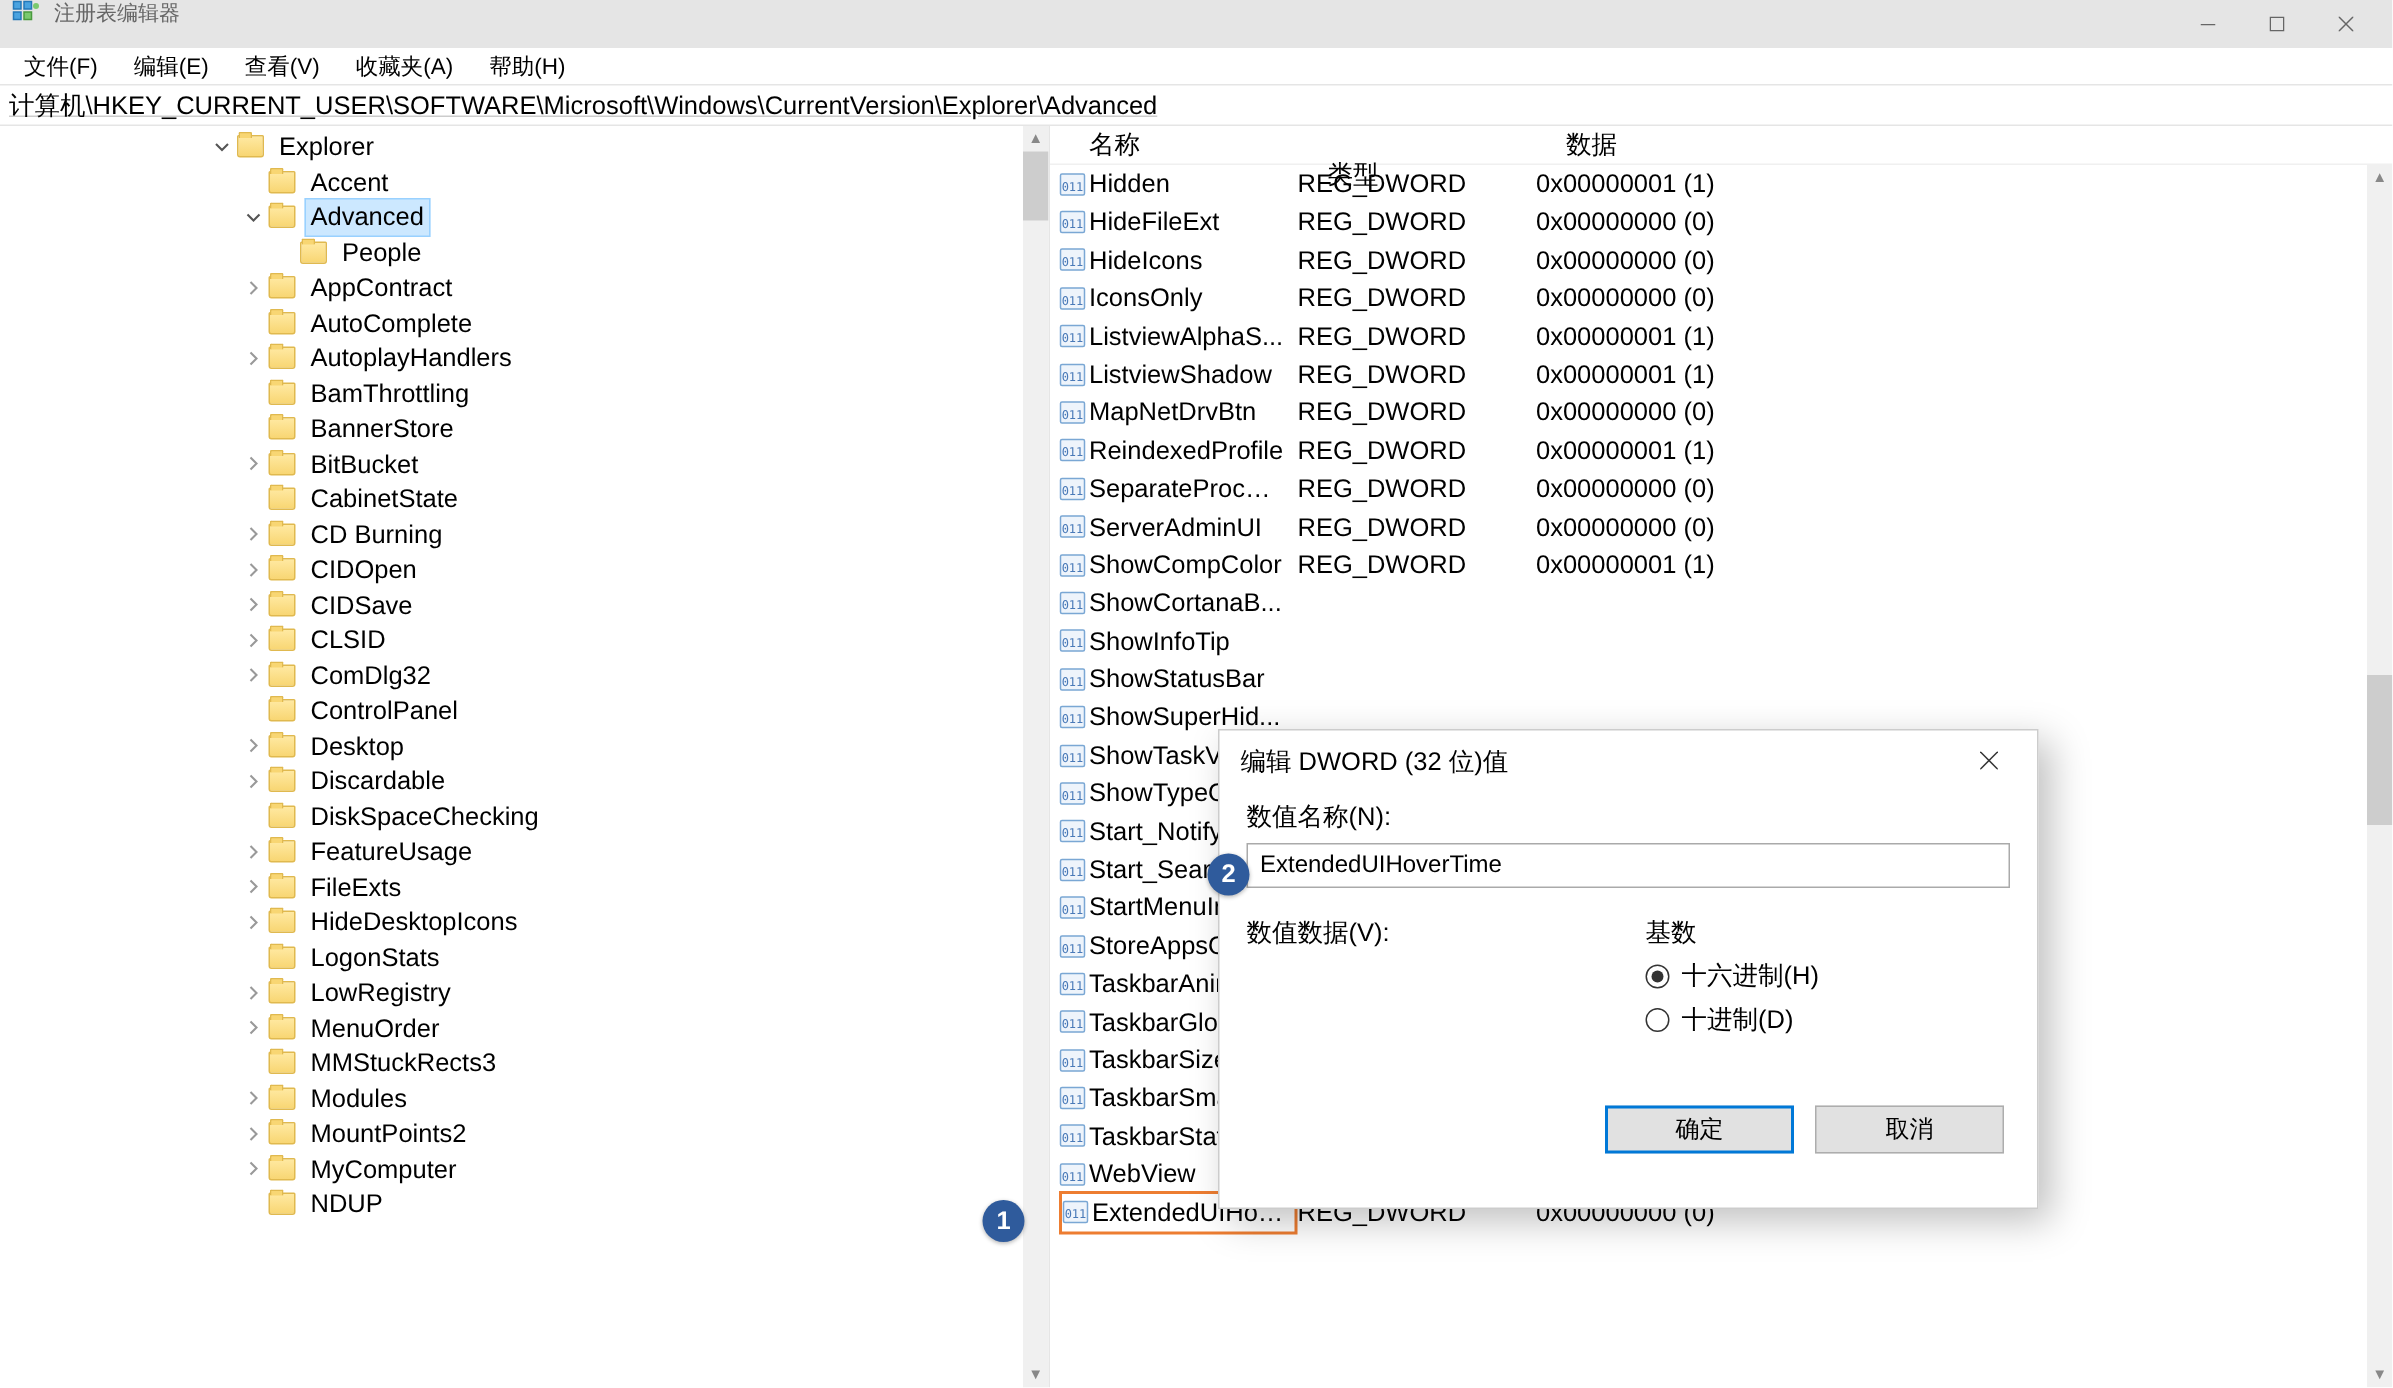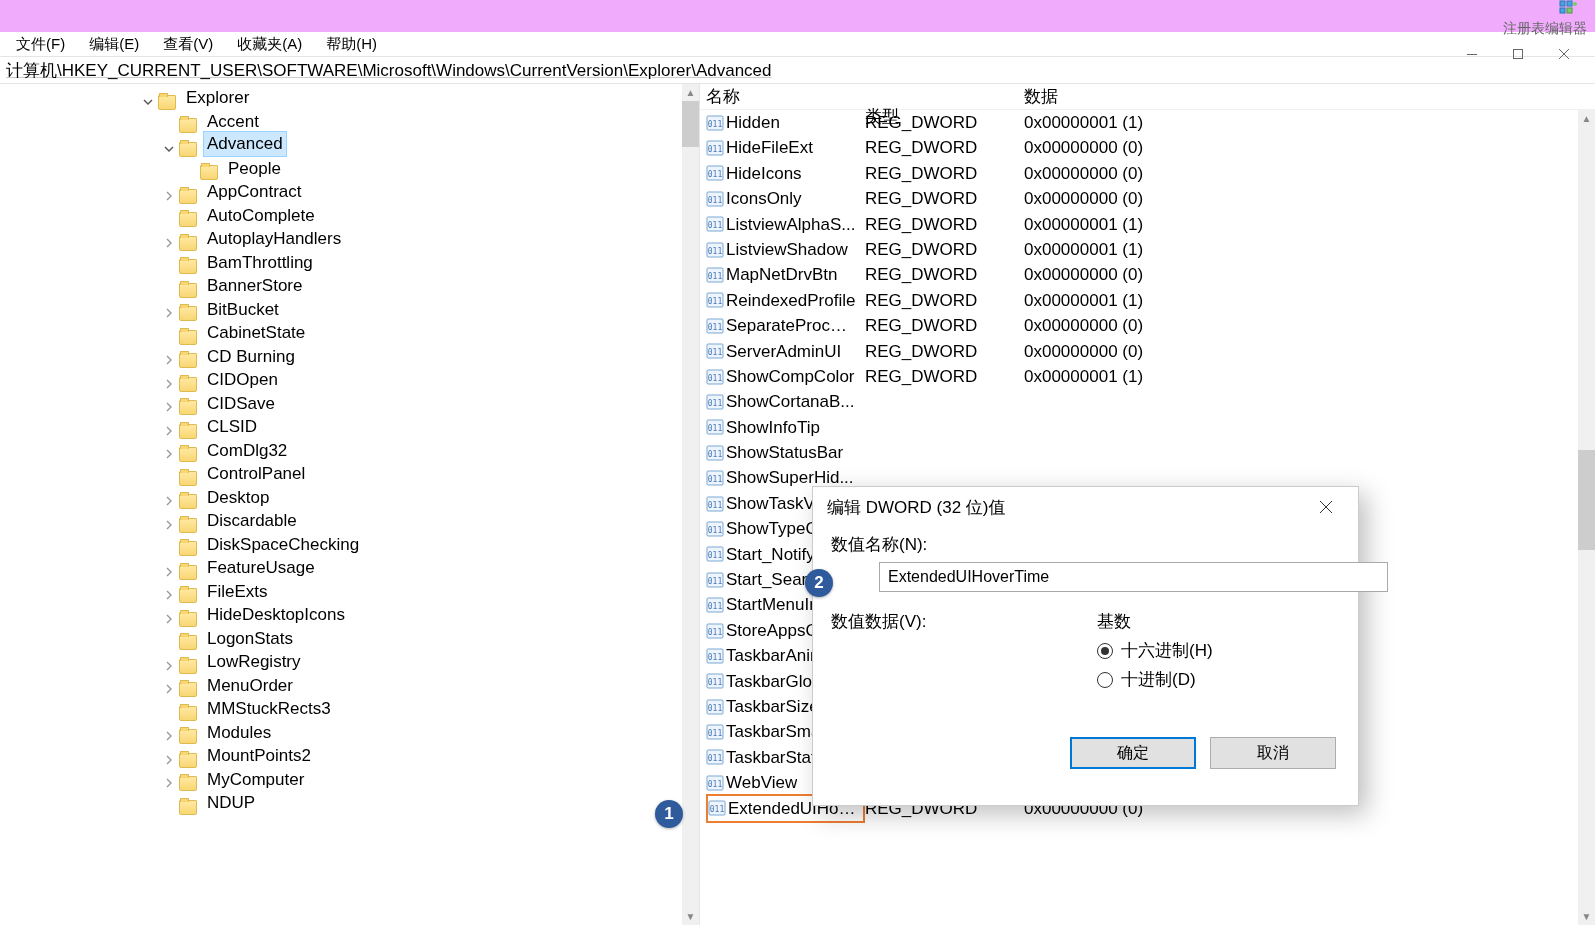--- a/index.html
+++ b/index.html
@@ -1,54 +1,54 @@
 <!DOCTYPE html>
 <html><head>
 <meta charset="utf-8">
 <style>
   * { box-sizing: border-box; margin: 0; padding: 0; }
   html, body { width: 1595px; height: 925px; font-family: "Segoe UI", "Microsoft YaHei", Arial, sans-serif; font-size: 16px; background: #fff; overflow: hidden; color: #000; }
   
   
-  .titlebar { height: 32px; display: flex; align-items: flex-end; padding: 0 8px; background: #f0abfc; flex-direction: column; }
+  .titlebar { height: 32px; display: flex; align-items: flex-start; padding: 0 8px; background: #e5e5e5; }
   .titlebar .app-icon { width: 20px; height: 20px; margin-right: 8px; display: inline-flex; }
   .titlebar .title { color: #666; font-size: 14px; }
   .win-controls { margin-left: auto; display: flex; }
   .win-btn { width: 46px; height: 32px; display: flex; align-items: center; justify-content: center; color: #666; }
   
   
   .menubar { height: 24px; display: flex; align-items: center; padding: 0 4px; background: #fff; font-size: 15px; }
   .menubar .menu-item { padding: 2px 12px; cursor: default; }
   
   
   .addressbar { height: 28px; border-top: 1px solid #e5e5e5; border-bottom: 1px solid #e5e5e5; display: flex; align-items: center; padding: 0 6px; font-size: 17px; }
   .addressbar span { text-decoration: underline; text-decoration-color: rgba(0,0,0,0.2); }
   
   
   .content { display: flex; height: calc(925px - 32px - 24px - 28px); position: relative; }
   .tree-pane { width: 700px; border-right: 1px solid #e5e5e5; overflow: hidden; position: relative; }
   .list-pane { flex: 1; overflow: hidden; position: relative; }
   
   
   .tree { padding-top: 2px; font-size: 17px; line-height: 23.5px; white-space: nowrap; }
-  .tree-row { display: flex; align-items: flex-end; height: 23.5px; }
+  .tree-row { display: flex; align-items: center; height: 23.5px; }
   .tree-indent { display: inline-block; }
   .tree-expander { width: 16px; height: 16px; display: inline-flex; align-items: center; justify-content: center; color: #999; font-size: 11px; cursor: default; }
   .tree-expander.blank { visibility: hidden; }
   .tree-folder-icon { width: 18px; height: 15px; margin: 0 6px 0 2px; background: linear-gradient(#FFE9A2, #F8D673); border: 1px solid #E0B94F; border-radius: 1px 1px 2px 2px; position: relative; }
   .tree-folder-icon::before { content: ""; position: absolute; top: -3px; left: 0; width: 7px; height: 3px; background: #F8D673; border: 1px solid #E0B94F; border-bottom: none; border-radius: 1px 1px 0 0; }
   .tree-label { padding: 0 4px; }
   .tree-label.selected { background: #CCE8FF; border: 1px solid #99D1FF; padding: 0 3px; }
   .tree-scrollbar { position: absolute; right: 0; top: 0; width: 17px; height: 100%; background: #f0f0f0; }
   .tree-scrollbar .sb-btn { width: 17px; height: 17px; background: #f0f0f0; display:flex; align-items:center; justify-content:center; color:#888; font-size:10px; }
   .tree-scrollbar .sb-thumb { position: absolute; left: 0; width: 17px; background: #cdcdcd; }
   
   
   .list-header { display: flex; height: 26px; align-items: center; border-bottom: 1px solid #f0f0f0; font-size: 17px; padding-left: 6px; }
-  .col-name { width: 159px; }
+  .col-name { width: 159px; margin-left: 20px; }
   .col-type { width: 159px; margin-top: 40px; }
   .col-data { flex: 1; }
   .list-body { font-size: 17px; line-height: 25.4px; }
   .list-row { display: flex; align-items: center; height: 25.4px; padding-left: 6px; }
   .list-row.highlighted { }
   .list-row.highlighted .reg-name-cell { border: 2px solid #ED7D31; }
   .reg-icon { width: 18px; height: 18px; margin-right: 2px; display:inline-flex; align-items:center; justify-content:center; }
   .reg-name-cell { width: 159px; display:flex; align-items:center; overflow:hidden; white-space:nowrap; }
   .reg-name { overflow: hidden; text-overflow: ellipsis; white-space: nowrap; max-width: 130px; display:inline-block; }
   .reg-type { width: 159px; white-space:nowrap; overflow:hidden; }
@@ -56,21 +56,21 @@
   .list-scrollbar { position: absolute; right: 0; top: 26px; width: 17px; height: calc(100% - 26px); background: #f0f0f0; }
   .list-scrollbar .sb-thumb { position:absolute; left:0; width:17px; background:#cdcdcd; }
   .list-scrollbar .sb-btn { width:17px; height:17px; display:flex; align-items:center; justify-content:center; color:#888; font-size:10px; }
   
   
   .dialog { position: absolute; left: 812px; top: 402px; width: 547px; height: 320px; background: #fff; border: 1px solid #ccc; box-shadow: 8px 8px 24px rgba(0,0,0,0.25); z-index: 10; font-size: 17px; }
   .dialog-title { height: 40px; display: flex; align-items: center; padding: 0 14px; }
   .dialog-title .dlg-close { margin-left: auto; width: 36px; height: 28px; display:flex; align-items:center; justify-content:center; color:#333; font-size:16px; }
   .dialog-body { padding: 6px 18px 12px 18px; }
   .dlg-label { margin-bottom: 6px; }
-  .dlg-input { width: 100%; height: 30px; border: 1px solid #aaa; padding: 2px 8px; font-size: 16px; background: #fff; margin-left: 48px; }
+  .dlg-input { width: 100%; height: 30px; border: 1px solid #aaa; padding: 2px 8px; font-size: 16px; background: #fff; }
   .dlg-input.readonly { background: #fff; color: #000; }
   .dlg-row { display: flex; gap: 30px; margin-top: 18px; }
   .dlg-value-col { flex: 0 0 236px; }
   .dlg-radix-col { flex: 1; }
   .dlg-value-input { width: 100%; height: 32px; border: 3px solid #ED7D31; outline: 2px solid #0078D7; outline-offset: -5px; padding: 2px 8px; font-size: 17px; }
   .radio-row { display: flex; align-items: center; margin: 6px 0; gap: 8px; }
   .radio-circle { width: 16px; height: 16px; border: 1px solid #333; border-radius: 50%; display:inline-flex; align-items:center; justify-content:center; }
   .radio-circle.checked::after { content:""; width:8px; height:8px; background:#333; border-radius:50%; }
   .dlg-buttons { display:flex; justify-content:flex-end; gap: 14px; margin-top: 40px; padding-right: 4px; }
   .dlg-btn { width: 126px; height: 32px; border: 1px solid #adadad; background: #e1e1e1; display:flex; align-items:center; justify-content:center; font-size: 16px; cursor:default; }

